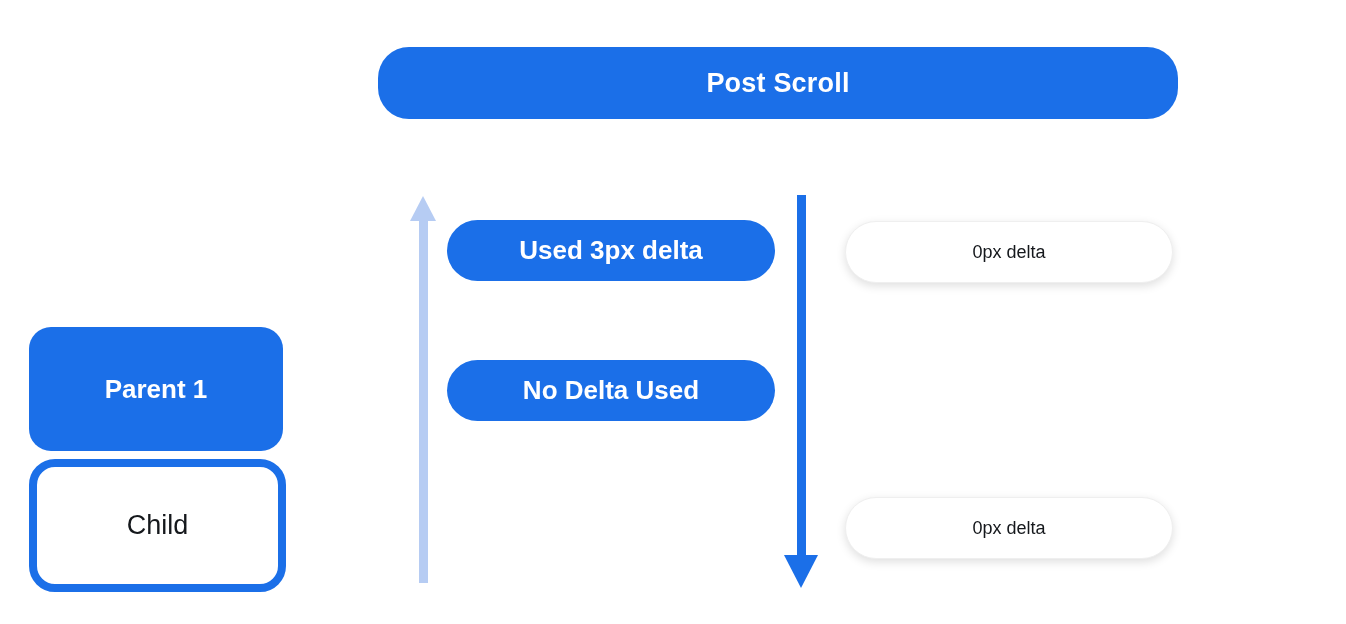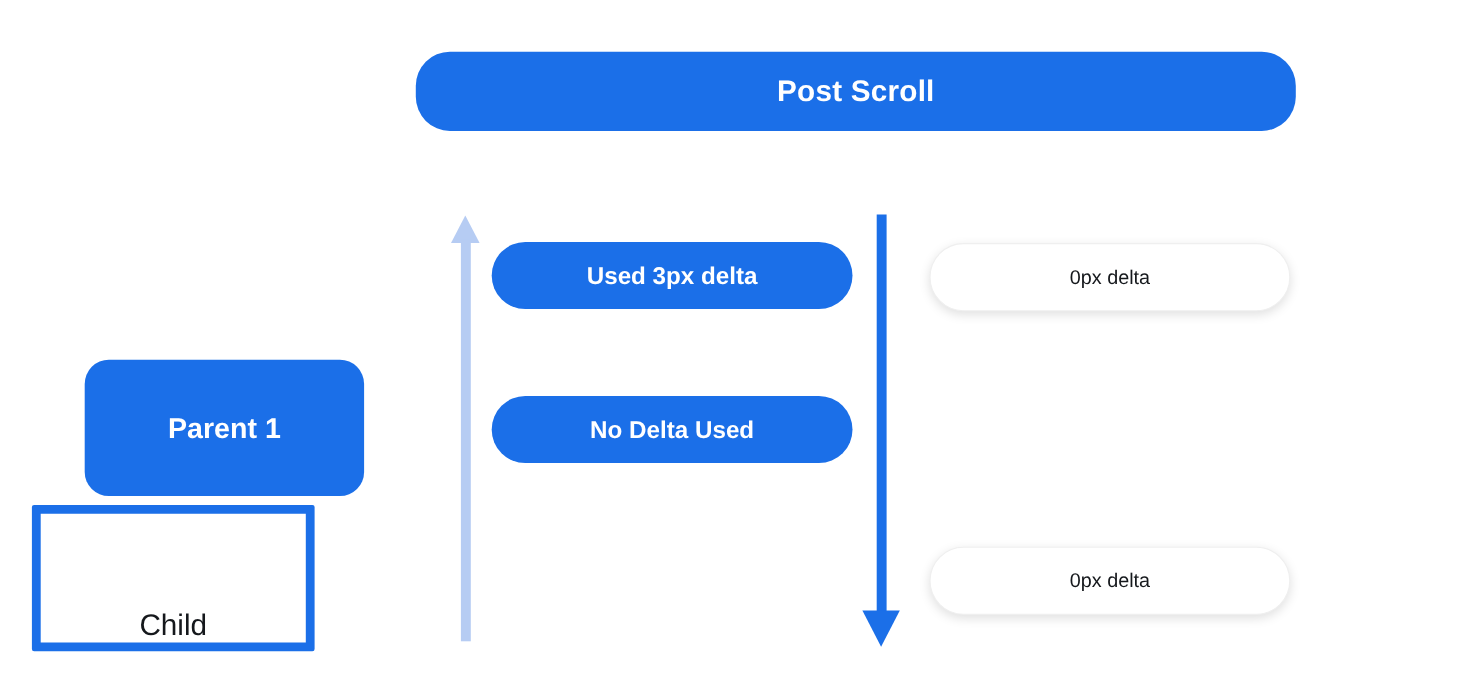--- a/index.html
+++ b/index.html
@@ -39,43 +39,43 @@
     left: 29px;
     width: 254px; height: 124px;
     background: var(--blue);
     border-radius: 22px;
     color: #ffffff;
     font-size: 26px;
     font-weight: 700;
     display: flex; align-items: center; justify-content: center;
   }
   .parent-box.p2 { top: 189px; }
-  .parent-box.p1 { top: 327px; margin-left: 48px; }
+  .parent-box.p1 { top: 327px; }
   .child-box {
     position: absolute;
     left: 29px; top: 459px;
     width: 257px; height: 133px;
     background: #ffffff;
     border: 8px solid var(--blue);
-    border-radius: 2px;
+    border-radius: 26px;
     color: var(--text-dark);
     font-size: 27px;
     font-weight: 500;
-    display: flex; align-items: flex-end; justify-content: center;
+    display: flex; align-items: center; justify-content: center;
   }
 
   
   .pill-blue {
     position: absolute;
     left: 447px;
     width: 328px; height: 61px;
     background: var(--blue);
     border-radius: 31px;
     color: #ffffff;
-    font-size: 22px;
+    font-size: 26px;
     font-weight: 700;
     display: flex; align-items: center; justify-content: center;
   }
   .pill-blue.top { top: 220px; }
   .pill-blue.bottom { top: 360px; }
 
   
   .pill-white {
     position: absolute;
     left: 845px;

